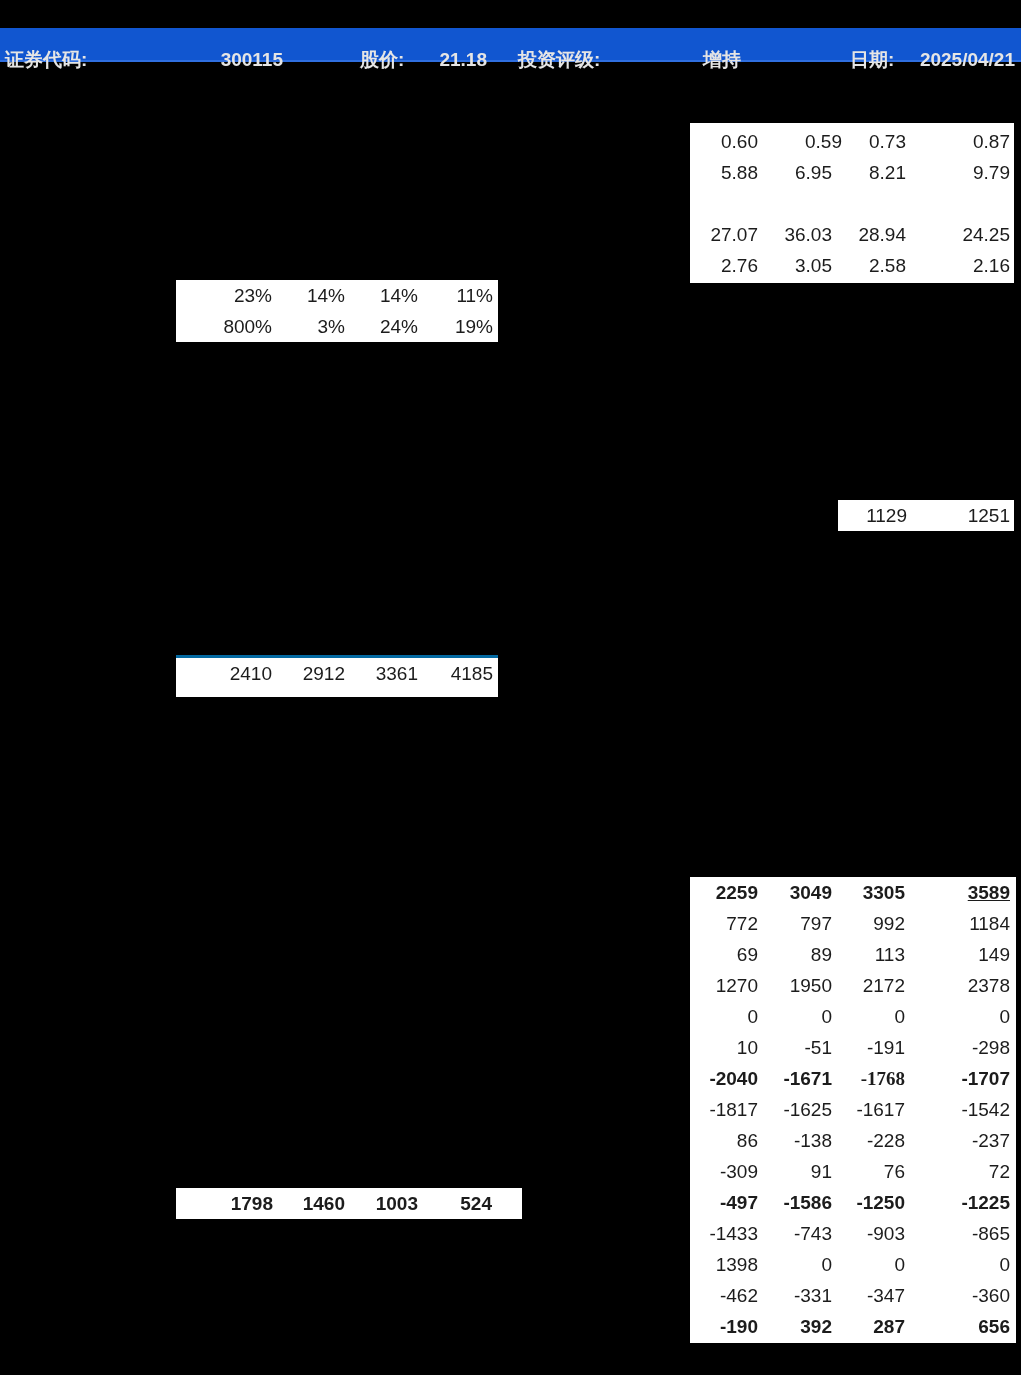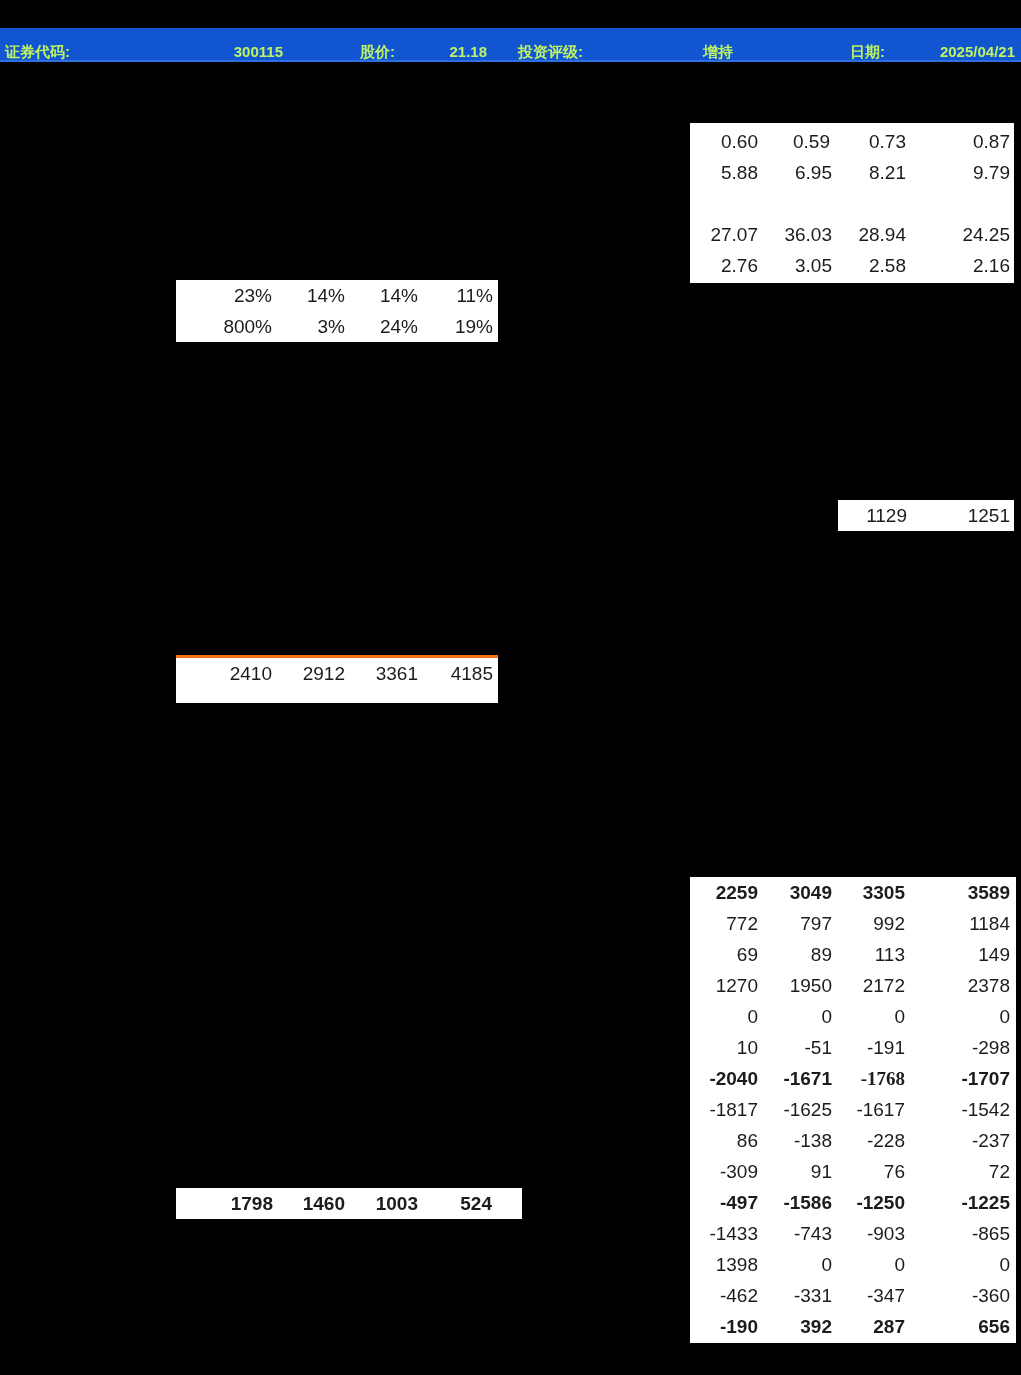--- a/index.html
+++ b/index.html
@@ -1,32 +1,32 @@
 <!DOCTYPE html>
 <html><head>
 <meta charset="utf-8">
 <style>
   html,body{margin:0;padding:0;background:#000;}
   .page{position:relative;width:1021px;height:1375px;background:#000;overflow:hidden;
         font-family:"Liberation Sans",sans-serif;}
   
   .topbar{position:absolute;left:0;top:28px;width:1021px;height:34px;
           border-bottom:2px solid #2f6fe0;box-sizing:border-box;}
-  .topbar span{position:absolute;top:8px;line-height:32px;color:#bef264;
-               font-size:15px;font-weight:bold;white-space:nowrap;}
+  .topbar span{position:absolute;top:16px;line-height:32px;color:#e5e5e5;
+               font-size:19px;font-weight:bold;white-space:nowrap;}
   
   .box{position:absolute;background:#ffffff;box-sizing:border-box;}
   .trow{position:relative;height:31px;}
   .tcell{position:absolute;top:0;line-height:31px;font-size:19px;color:#1c1c1c;
          white-space:nowrap;font-family:"Liberation Sans",sans-serif;}
   .trow.bold .tcell{font-weight:bold;}
   .box-a{left:690px;top:123px;width:324px;height:160px;padding-top:3px;}
   .box-b{left:176px;top:280px;width:322px;height:62px;}
   .box-c{left:838px;top:500px;width:176px;height:31px;}
-  .box-d{left:176px;top:655px;width:322px;height:48px;border-top:3px solid #f97316;}
+  .box-d{left:176px;top:655px;width:322px;height:42px;border-top:3px solid #0369a1;}
   .box-e{left:690px;top:877px;width:326px;height:466px;}
   .box-f{left:176px;top:1188px;width:346px;height:31px;}
 </style>
 </head>
 <body>
 
 <div class="page">
 
   <div class="topbar" style="background: rgb(17, 86, 208);">
     <span style="left:5px">证券代码:</span>
@@ -35,21 +35,21 @@
     <span style="right:534px">21.18</span>
     <span style="left:518px">投资评级:</span>
     <span style="left:703px">增持</span>
     <span style="left:850px">日期:</span>
     <span style="right:6px">2025/04/21</span>
   </div>
 
   <div class="box box-a">
       <div class="trow">
         <span class="tcell" style="right: 256px;">0.60</span>
-        <span class="tcell" style="right: 184px;">0.59</span>
+        <span class="tcell" style="right: 172px;">0.59</span>
         <span class="tcell" style="right: 108px;">0.73</span>
         <span class="tcell" style="right: 4px;">0.87</span>
       </div>
       <div class="trow">
         <span class="tcell" style="right: 256px;">5.88</span>
         <span class="tcell" style="right: 182px;">6.95</span>
         <span class="tcell" style="right: 108px;">8.21</span>
         <span class="tcell" style="right: 4px;">9.79</span>
       </div>
       <div class="trow">
@@ -101,21 +101,21 @@
         <span class="tcell" style="right: 80px;">3361</span>
         <span class="tcell" style="right: 5px;">4185</span>
       </div>
     </div>
 
   <div class="box box-e">
       <div class="trow bold">
         <span class="tcell" style="right: 258px;">2259</span>
         <span class="tcell" style="right: 184px;">3049</span>
         <span class="tcell" style="right: 111px;">3305</span>
-        <span class="tcell" style="right: 6px;">3589</span>
+        <span class="tcell" style="right: 6px; text-decoration: underline;">3589</span>
       </div>
       <div class="trow">
         <span class="tcell" style="right: 258px;">772</span>
         <span class="tcell" style="right: 184px;">797</span>
         <span class="tcell" style="right: 111px;">992</span>
         <span class="tcell" style="right: 6px;">1184</span>
       </div>
       <div class="trow">
         <span class="tcell" style="right: 258px;">69</span>
         <span class="tcell" style="right: 184px;">89</span>

